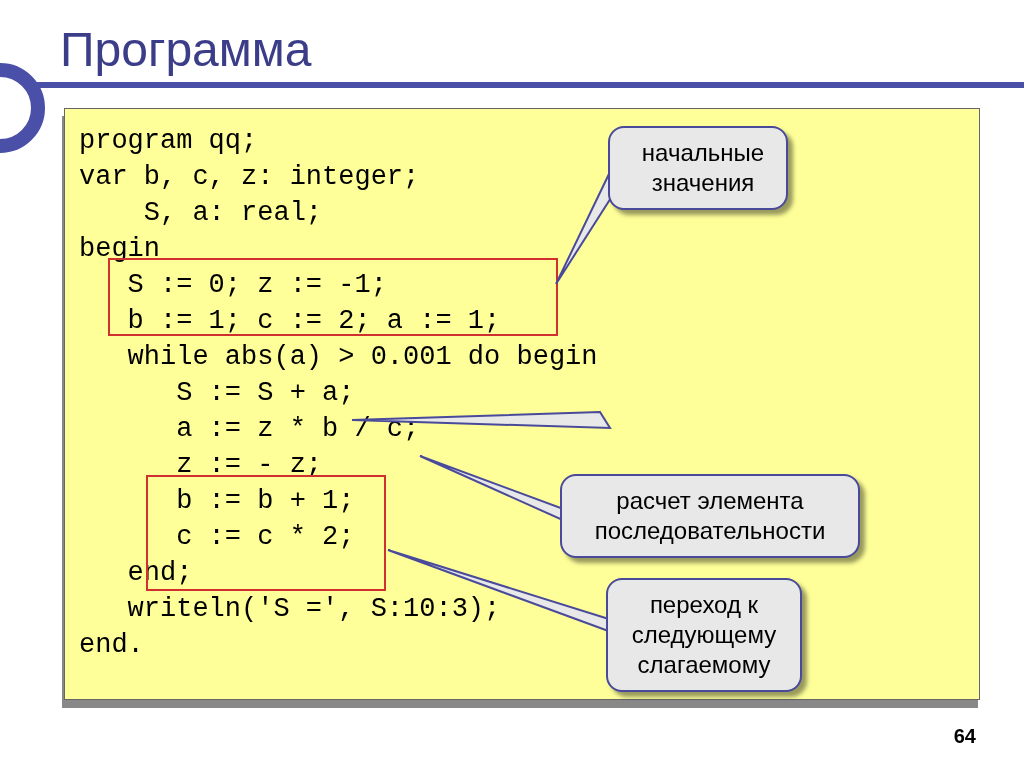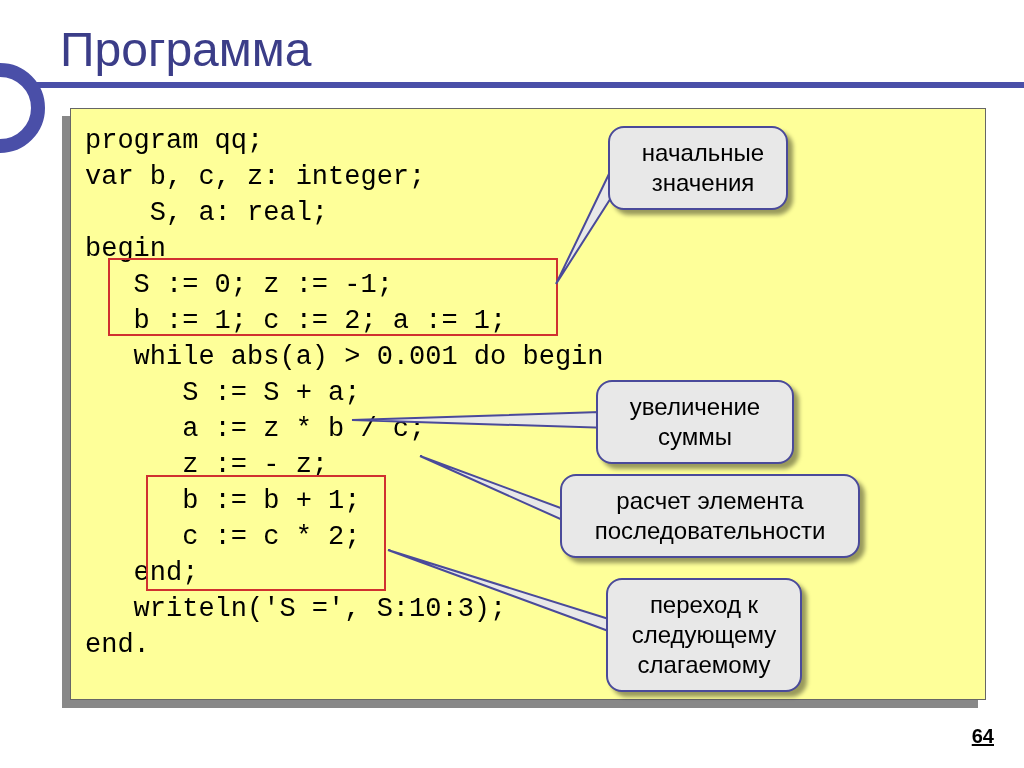--- a/index.html
+++ b/index.html
@@ -46,21 +46,21 @@
   .code-shadow {
     position: absolute;
     left: 62px;
     top: 116px;
     width: 916px;
     height: 592px;
     background: #888;
   }
   .code-box {
     position: absolute;
-    left: 70px;
+    left: 64px;
     top: 108px;
     width: 916px;
     height: 592px;
     background: #feff99;
     border: 1px solid #666;
     padding: 14px 14px;
     font-family: "Courier New", monospace;
     font-size: 27px;
     line-height: 36px;
     color: #000;
@@ -96,26 +96,25 @@
     color: #000;
     padding: 10px 18px;
   }
   .c1 { left: 608px; top: 126px; width: 180px; padding-left: 28px; }
   .c2 { left: 596px; top: 380px; width: 198px; }
   .c3 { left: 560px; top: 474px; width: 300px; }
   .c4 { left: 606px; top: 578px; width: 196px; }
 
   .page-num {
     position: absolute;
-    right: 30px;
+    right: 48px;
     bottom: 20px;
     font-size: 20px;
     font-weight: bold;
     color: #000;
-    text-decoration: underline;
   }
   svg.lines {
     position: absolute;
     left: 0; top: 0;
     width: 1024px; height: 768px;
     pointer-events: none;
   }
 </style>
 </head>
 <body>
@@ -146,18 +145,17 @@
   <div class="red-box2"></div>
 
   <svg class="lines">
     <polygon points="608,176 556,284 616,190" fill="#e8e8e8" stroke="#4a4a9a" stroke-width="2"></polygon>
     <polygon points="600,412 352,420 610,428" fill="#e8e8e8" stroke="#4a4a9a" stroke-width="2"></polygon>
     <polygon points="566,510 420,456 576,526" fill="#e8e8e8" stroke="#4a4a9a" stroke-width="2"></polygon>
     <polygon points="612,620 388,550 622,636" fill="#e8e8e8" stroke="#4a4a9a" stroke-width="2"></polygon>
   </svg>
 
   <div class="callout c1">начальные значения</div>
-  <div class="callout c2">увеличение суммы</div>
   <div class="callout c3">расчет элемента последовательности</div>
   <div class="callout c4">переход к следующему слагаемому</div>
 
   <div class="page-num">64</div>
 </div>
 
 </body></html>

